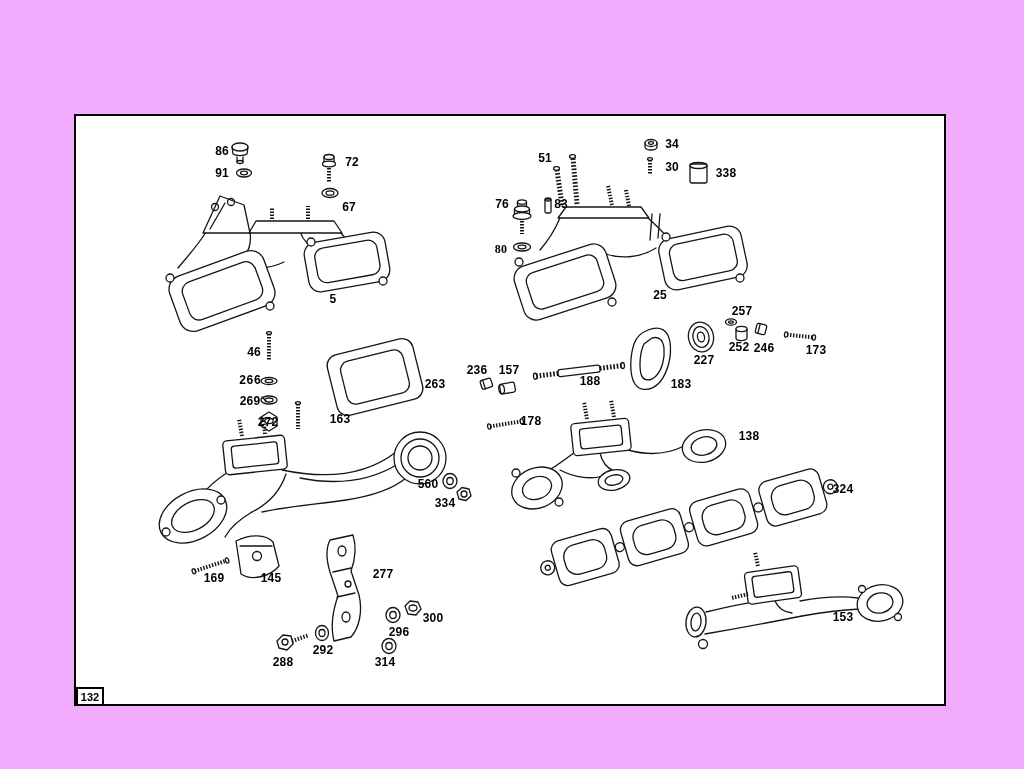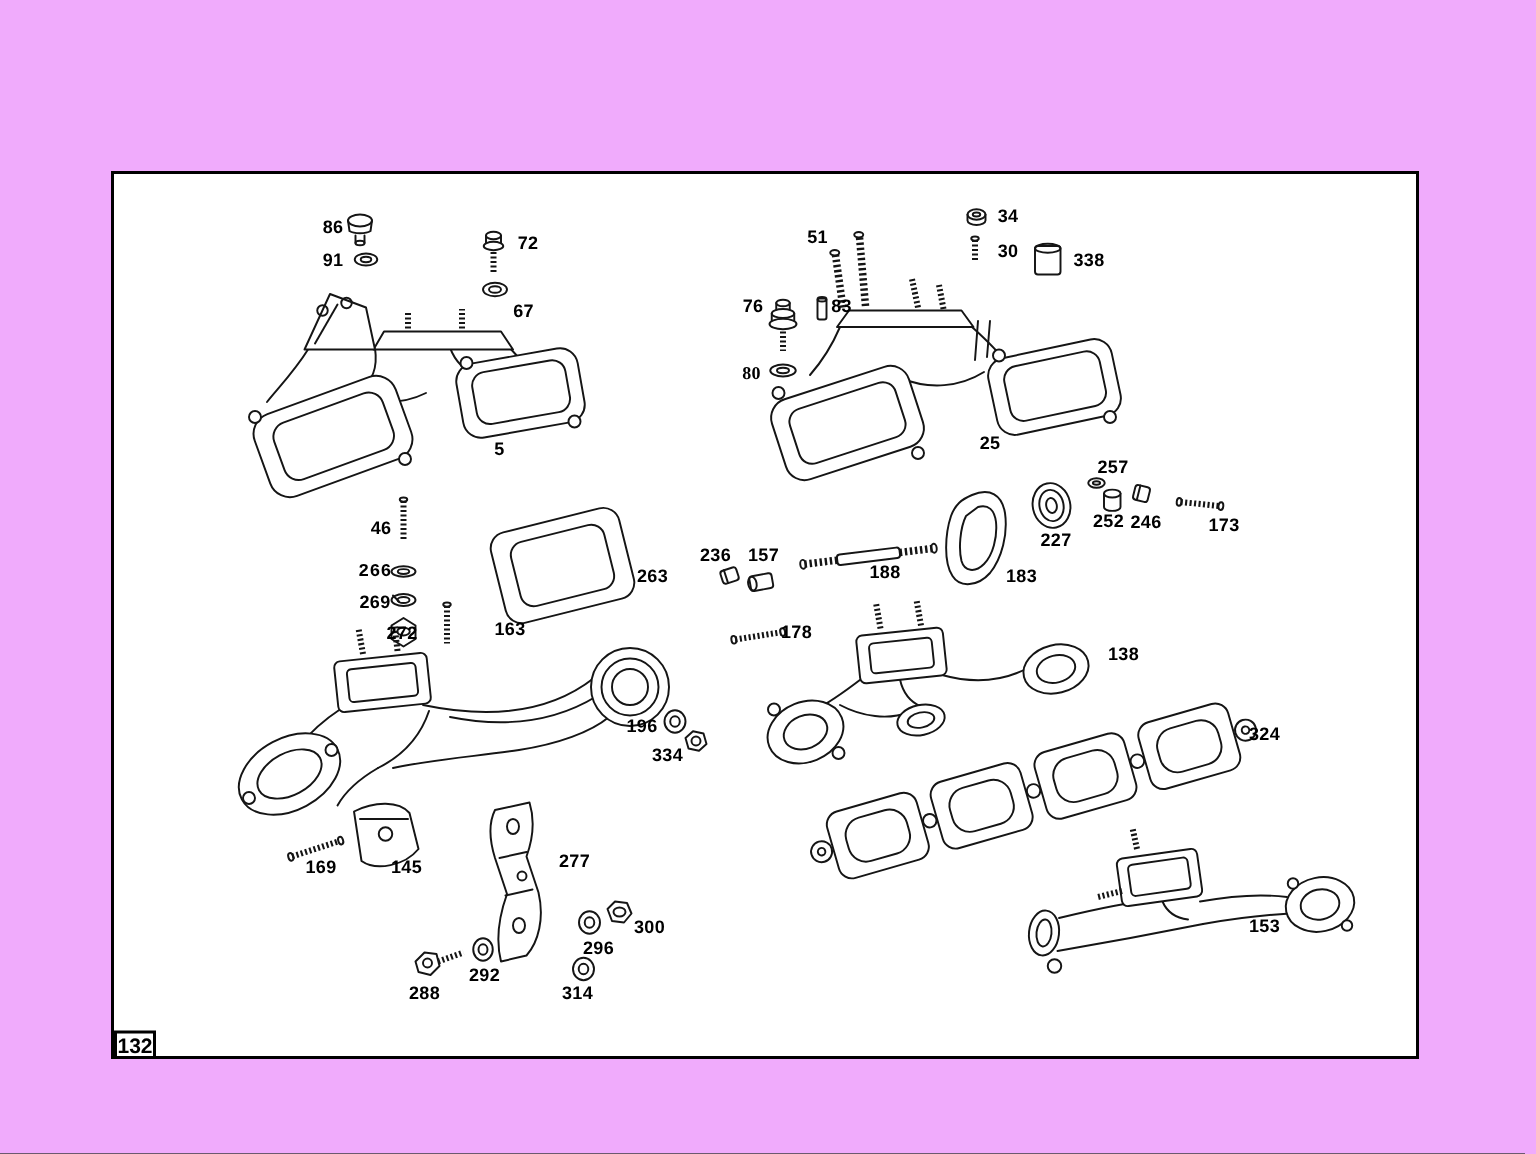--- a/index.html
+++ b/index.html
@@ -18,21 +18,21 @@
   .th2{stroke:#151515;fill:none;stroke-width:4;stroke-dasharray:1.4 1.6;}
   #labels-layer{position:absolute;left:0;top:0;width:1024px;height:769px;pointer-events:none;}
   .part-label{
     position:absolute;transform:translate(-50%,-50%);
     font-weight:bold;font-size:12px;color:#000;letter-spacing:0.2px;white-space:nowrap;
   }
   #page-number-box{
     position:absolute;left:76px;top:687px;width:28px;height:19px;
     background:#fff;border:2px solid #000;box-sizing:border-box;
     display:flex;align-items:center;justify-content:center;
-    font-weight:bold;font-size:14px;color:#000;
+    font-weight:bold;font-size:11px;color:#000;
   }
 </style>
 </head>
 <body>
 
 <div id="stage">
   <div id="paper"></div>
 
   <svg id="diagram-svg" viewBox="0 0 1024 769">
 
@@ -380,21 +380,21 @@
       <span class="part-label" style="left: 250px; top: 401px;">269</span>
       <span class="part-label" style="left: 268px; top: 422px;">272</span>
       <span class="part-label" style="left: 312px; top: 419px; margin-left: 28px;">163</span>
       <span class="part-label" style="left: 435px; top: 384px;">263</span>
       <span class="part-label" style="left: 477px; top: 370px;">236</span>
       <span class="part-label" style="left: 509px; top: 370px;">157</span>
       <span class="part-label" style="left: 590px; top: 381px;">188</span>
       <span class="part-label" style="left: 681px; top: 384px;">183</span>
       <span class="part-label" style="left: 531px; top: 421px;">178</span>
       <span class="part-label" style="left: 749px; top: 436px;">138</span>
-      <span class="part-label" style="left: 428px; top: 484px;">196</span>
+      <span class="part-label" style="left: 428px; top: 484px;">560</span>
       <span class="part-label" style="left: 445px; top: 503px;">334</span>
       <span class="part-label" style="left: 843px; top: 489px;">324</span>
       <span class="part-label" style="left: 214px; top: 578px;">169</span>
       <span class="part-label" style="left: 271px; top: 578px;">145</span>
       <span class="part-label" style="left: 383px; top: 574px;">277</span>
       <span class="part-label" style="left: 433px; top: 618px;">300</span>
       <span class="part-label" style="left: 399px; top: 632px;">296</span>
       <span class="part-label" style="left: 385px; top: 662px; text-align: center;">314</span>
       <span class="part-label" style="left: 283px; top: 662px;">288</span>
       <span class="part-label" style="left: 323px; top: 650px;">292</span>

